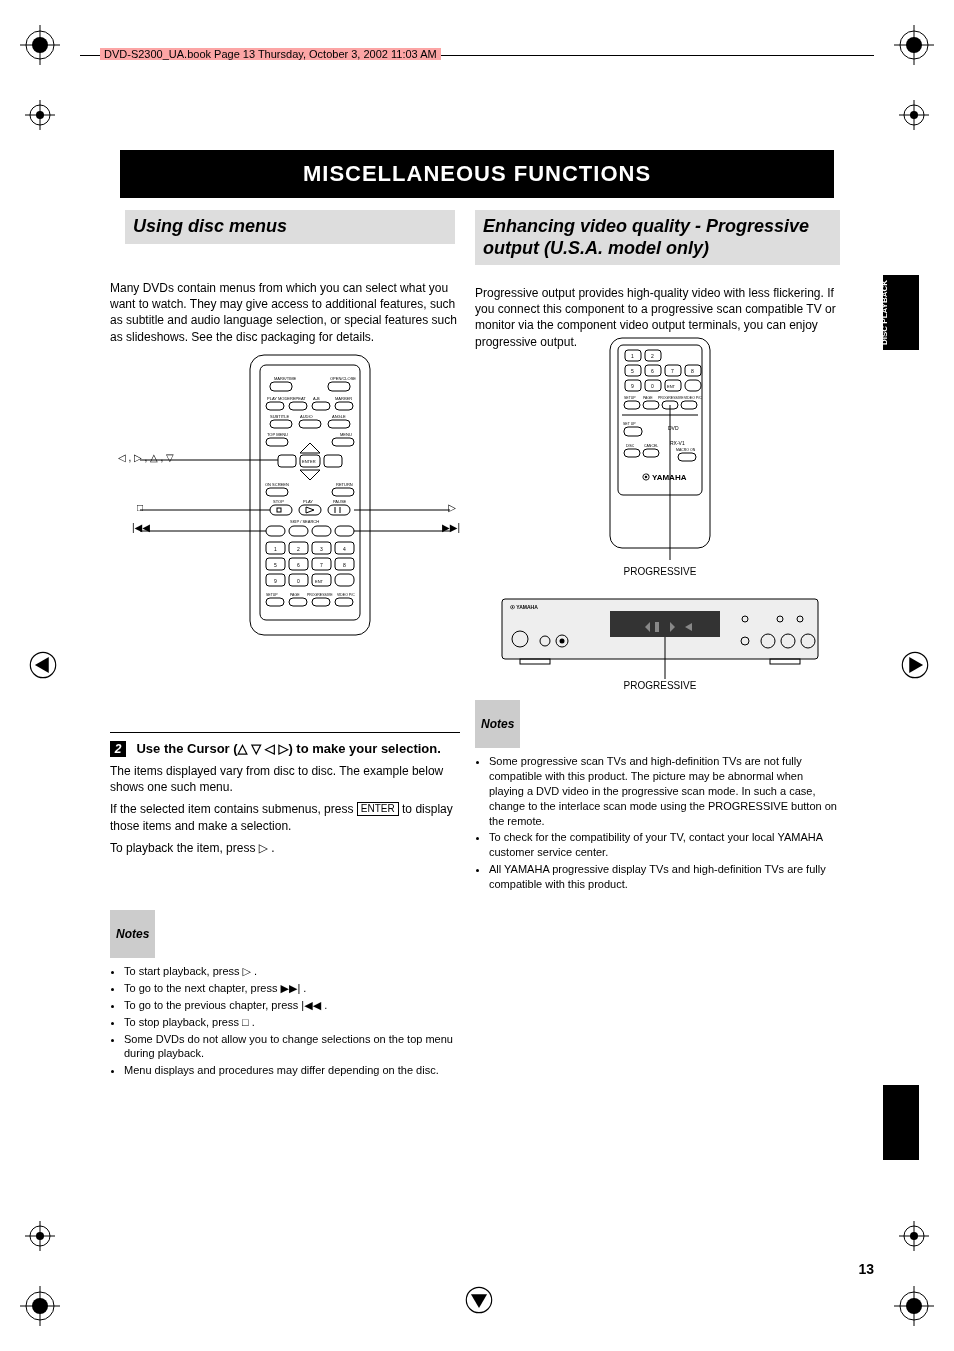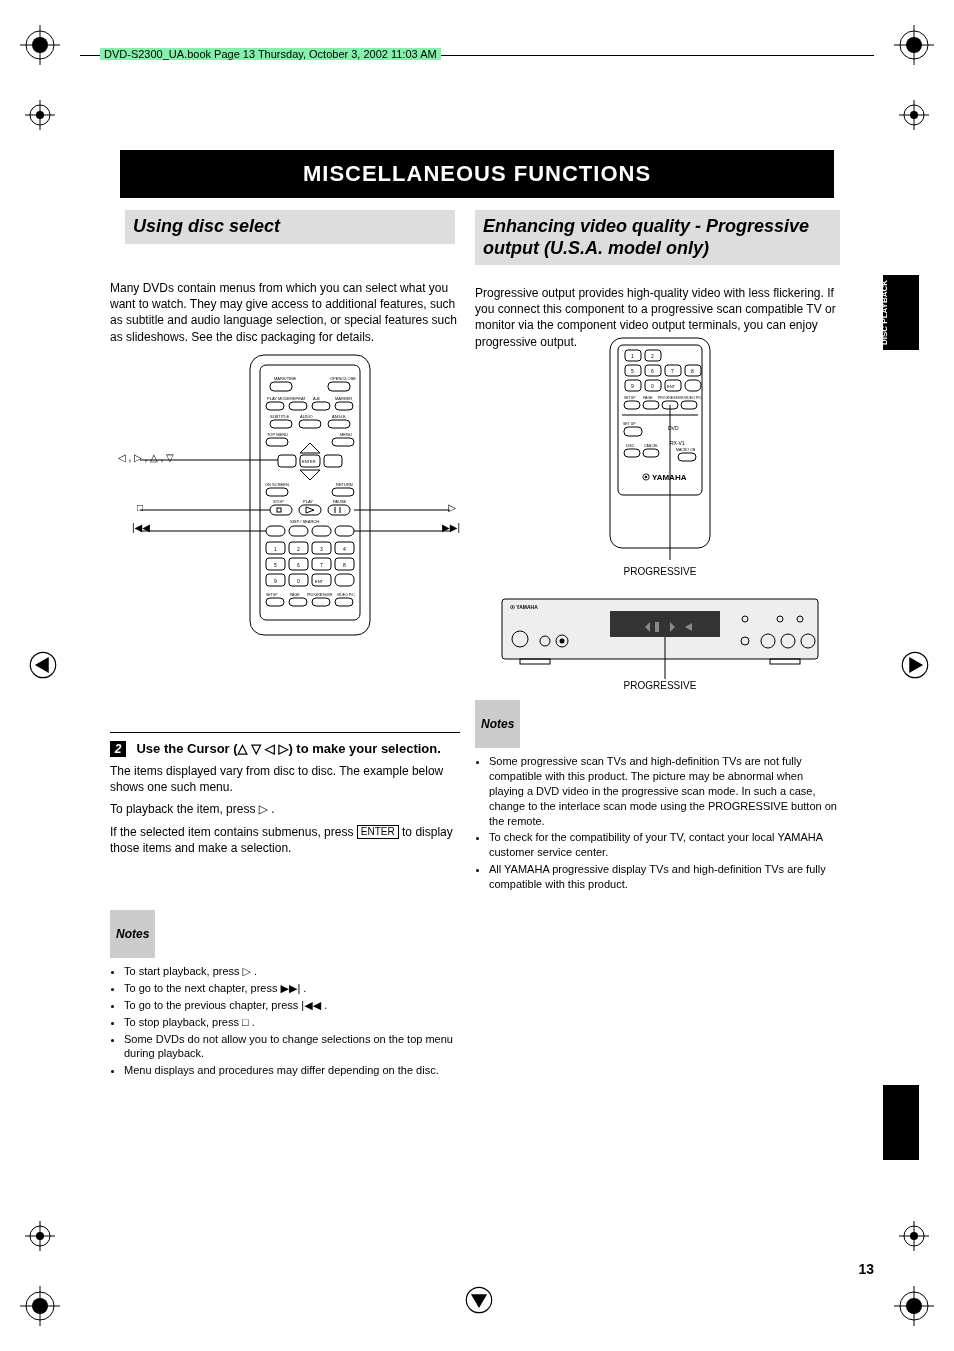--- a/index.html
+++ b/index.html
@@ -22,21 +22,21 @@
     top: 55px;
     left: 80px;
     right: 80px;
     border-top: 1px solid #000;
   }
   .header-text {
     position: absolute;
     top: 48px;
     left: 100px;
     font-size: 11px;
-    background: #86efac;
+    background: #fca5a5;
     padding: 0 4px;
   }
   .reg-corner {
     position: absolute;
     width: 40px;
     height: 40px;
   }
   .reg-tl { top: 25px; left: 20px; }
   .reg-tr { top: 25px; right: 20px; }
   .reg-bl { bottom: 25px; left: 20px; }
@@ -245,21 +245,21 @@
 
   <div class="header-line"></div>
   <div class="header-text">DVD-S2300_UA.book  Page 13  Thursday, October 3, 2002  11:03 AM</div>
 
   <div class="chapter-banner">MISCELLANEOUS FUNCTIONS</div>
 
   <div class="side-tab tab1"></div>
   <div class="tab1-label">DISC PLAYBACK</div>
   <div class="side-tab tab2"></div>
 
-  <div class="section-box sec-left">Using disc select</div>
+  <div class="section-box sec-left">Using disc menus</div>
   <div class="body-text left-intro">Many DVDs contain menus from which you can select what you want to watch. They may give access to additional features, such as subtitle and audio language selection, or special features such as slideshows. See the disc packaging for details.</div>
 
   <div class="remote-fig">
     <svg viewBox="0 0 310 290">
       <rect x="110" y="5" width="120" height="280" rx="14" fill="#fff" stroke="#000"></rect>
       <rect x="120" y="15" width="100" height="255" rx="6" fill="none" stroke="#000"></rect>
 
       <text x="134" y="30" font-size="4">MARK/TIME</text>
       <text x="190" y="30" font-size="4">OPEN/CLOSE</text>
       <rect x="130" y="32" width="22" height="9" rx="4" fill="none" stroke="#000"></rect>
@@ -357,24 +357,24 @@
     <span class="arrow-label glyph" style="right:-6px; top:152px">▷</span>
     <span class="arrow-label glyph" style="right:-10px; top:172px">▶▶|</span>
   </div>
 
 
   <div class="step-block step2">
     <hr class="hr">
     <span class="step-num">2</span>
     <span class="step-head">Use the Cursor (△ ▽ ◁ ▷) to make your selection.</span>
     <div class="body-text" style="position:relative; margin-top:6px">The items displayed vary from disc to disc. The example below shows one such menu.</div>
-    <div class="body-text" style="position:relative; margin-top:6px">To playback the item, press ▷ .</div>
     <div class="body-text" style="position:relative; margin-top:6px">
       <span>If the selected item contains submenus, press </span><span class="key-box">ENTER</span><span> to display those items and make a selection.</span>
     </div>
+    <div class="body-text" style="position:relative; margin-top:6px">To playback the item, press ▷ .</div>
   </div>
 
   <div class="body-text notes-left">
     <span class="note-title">Notes</span>
     <ul class="notes">
       <li>To start playback, press ▷ .</li>
       <li>To go to the next chapter, press ▶▶| .</li>
       <li>To go to the previous chapter, press |◀◀ .</li>
       <li>To stop playback, press □ .</li>
       <li>Some DVDs do not allow you to change selections on the top menu during playback.</li>

